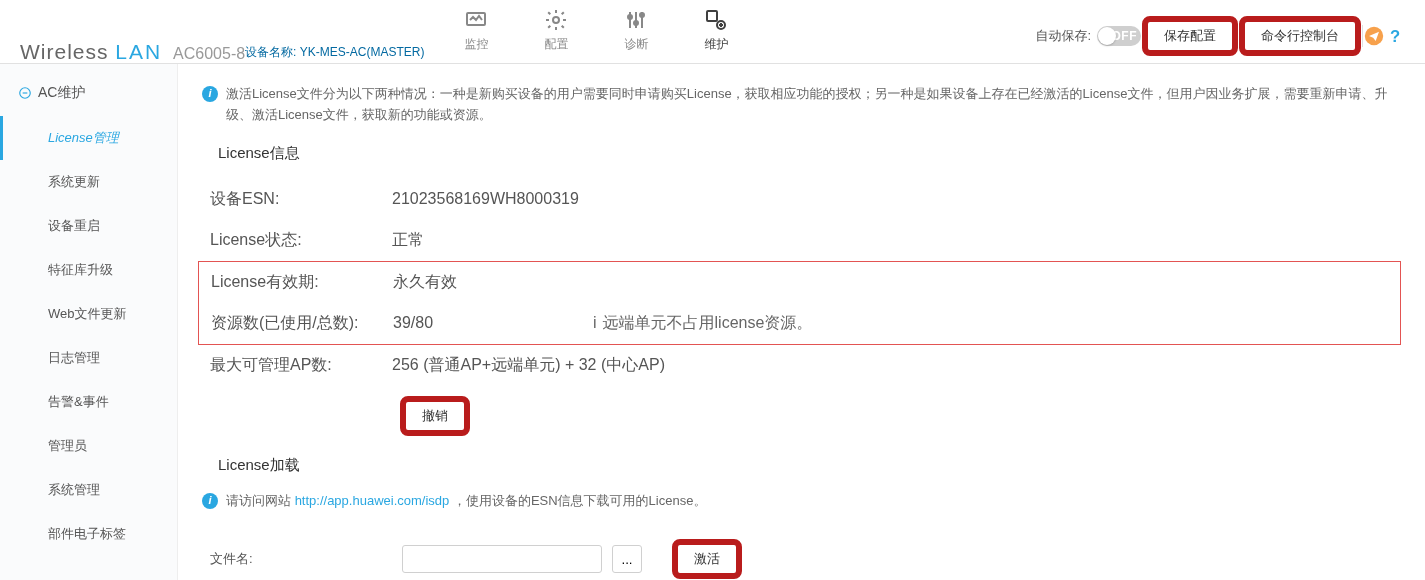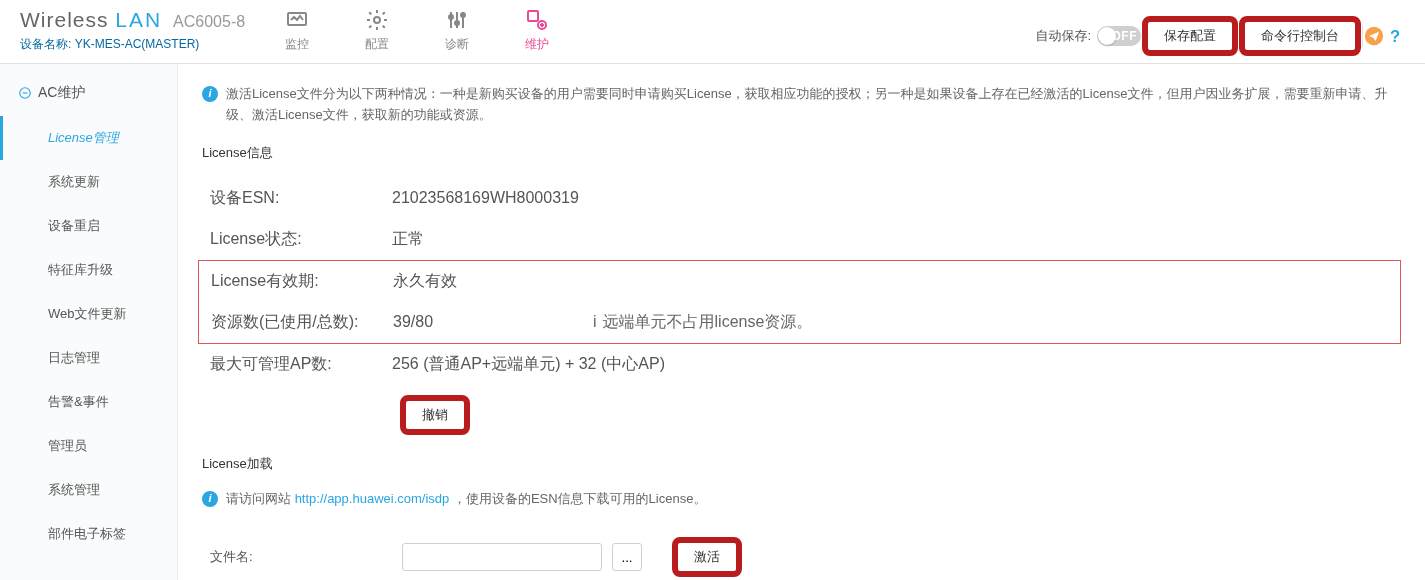--- a/index.html
+++ b/index.html
@@ -1,27 +1,27 @@
 <!DOCTYPE html>
 <html><head>
 <meta charset="utf-8">
 <style>
 * { margin: 0; padding: 0; box-sizing: border-box; font-family: "Microsoft YaHei", Arial, sans-serif; }
 body { background: #fff; font-size: 13px; color: #333; width: 1425px; }
 
 
 .header { display: flex; align-items: flex-start; padding: 8px 20px 0 20px; height: 64px; border-bottom: 1px solid #e1e1e1; }
-.brand { display: flex; flex-direction: column; }
+.brand { display: flex; flex-direction: row; margin-top: 32px; }
 .brand-title { font-size: 21px; color: #666; font-weight: 300; letter-spacing: 1px; }
 .brand-title .lan { color: #2aa7e1; letter-spacing: 2px; font-weight: 400;}
 .brand-title .model { color: #999; font-size: 16px; margin-left: 4px; letter-spacing: 0;}
 .brand-sub { font-size: 12px; color: #0369a1; margin-top: 4px; }
 .nav { display: flex; margin-left: 40px; }
 .nav-item { display: flex; flex-direction: column; align-items: flex-start; width: 80px; cursor: pointer; color: #888; }
-.nav-item.active { color: #ec4899; }
+.nav-item.active { color: #404040; }
 .nav-icon { width: 24px; height: 24px; stroke: currentColor; fill: none; stroke-width: 2; }
 .nav-label { font-size: 12px; margin-top: 4px; }
 .header-right { margin-left: auto; display: flex; align-items: center; gap: 1px; padding-top: 8px;}
 .autosave { display: flex; align-items: center; gap: 6px; color: #555; font-size: 13px; }
 .toggle { width: 44px; height: 20px; border-radius: 10px; background: #cfcfcf; position: relative; display: inline-flex; align-items: center; justify-content: flex-end; padding: 0 4px;}
 .toggle-label { color: #fff; font-size: 12px; font-weight: bold; letter-spacing: 0.5px; text-align: center;}
 .toggle-knob { position: absolute; left: 1px; top: 1px; width: 18px; height: 18px; border-radius: 50%; background: #fff; box-shadow: 0 1px 2px rgba(0,0,0,.2);}
 .btn { border: 6px solid #b91c1c; background: #fff; border-radius: 8px; padding: 5px 16px; font-size: 13px; color: #333; cursor: pointer; }
 .hdr-sep { width: 1px; height: 22px; background: #e1e1e1; }
 .hdr-icon { width: 20px; height: 20px; cursor: pointer; }
@@ -33,21 +33,21 @@
 .side-top svg { width: 14px; height: 14px; stroke: #2aa7e1; fill: none; stroke-width: 2;}
 .sidebar ul { list-style: none; }
 .sidebar li { padding: 13px 0 13px 48px; font-size: 13px; color: #555; cursor: pointer; position: relative;}
 .sidebar li.active { color: #2aa7e1; font-style: italic; }
 .sidebar li.active::before { content:""; position:absolute; left:0; top:0; bottom:0; width:3px; background:#2aa7e1;}
 
 .main { flex: 1; padding: 20px 24px; }
 .info-banner { display: flex; align-items: flex-start; gap: 8px; background: #fff; margin-bottom: 18px; color: #666; font-size: 13px; line-height: 1.6;}
 .info-banner .info-i { flex-shrink: 0; width: 16px; height: 16px; border-radius: 50%; background: #2aa7e1; color: #fff; font-size: 11px; display: flex; align-items: center; justify-content: center; font-style: italic; font-weight: bold; margin-top: 2px;}
 
-.section-title { font-size: 13px; color: #333; margin: 10px 0 16px; font-weight: normal;}
+.section-title { font-size: 15px; color: #333; margin: 10px 16px 16px; font-weight: normal;}
 .kv-row { display: flex; align-items: center; padding: 10px 0; font-size: 16px;}
 .kv-label { width: 190px; color: #555; padding-left: 8px;}
 .kv-val { color: #555; width: 200px;}
 .inline-info { display: flex; align-items: center; gap: 6px; color: #666; margin-left: 0px;}
 .highlight-box { border: 1px solid #e35452; padding: 0 4px; margin-left: -4px;}
 
 .revoke-row { padding: 10px 0 10px 198px;}
 .link { color: #2aa7e1; text-decoration: none; cursor: pointer;}
 
 .file-row { display: flex; align-items: center; gap: 10px; padding: 10px 0;}

